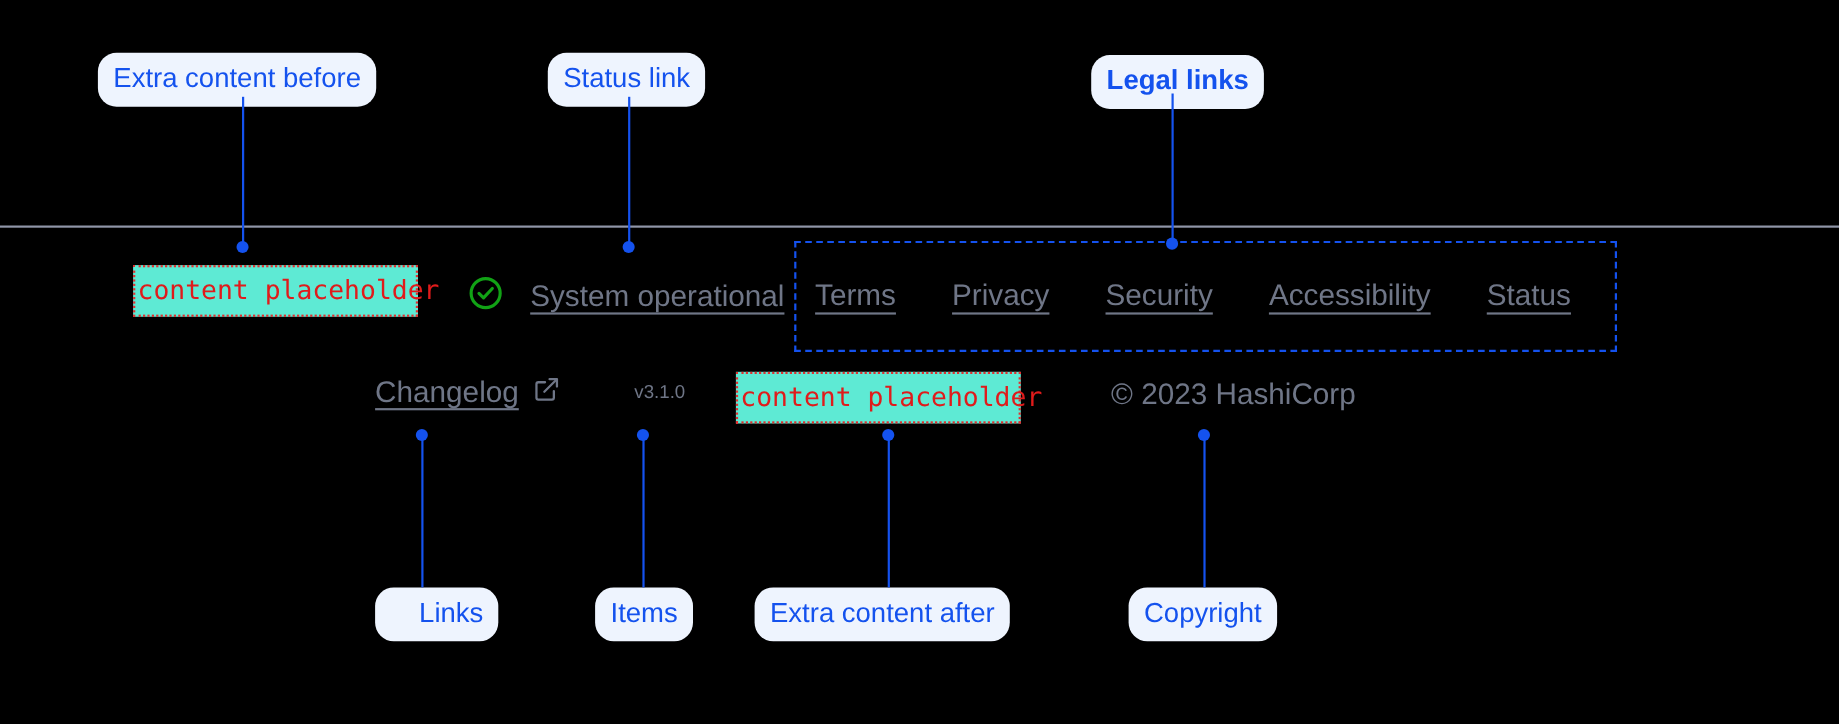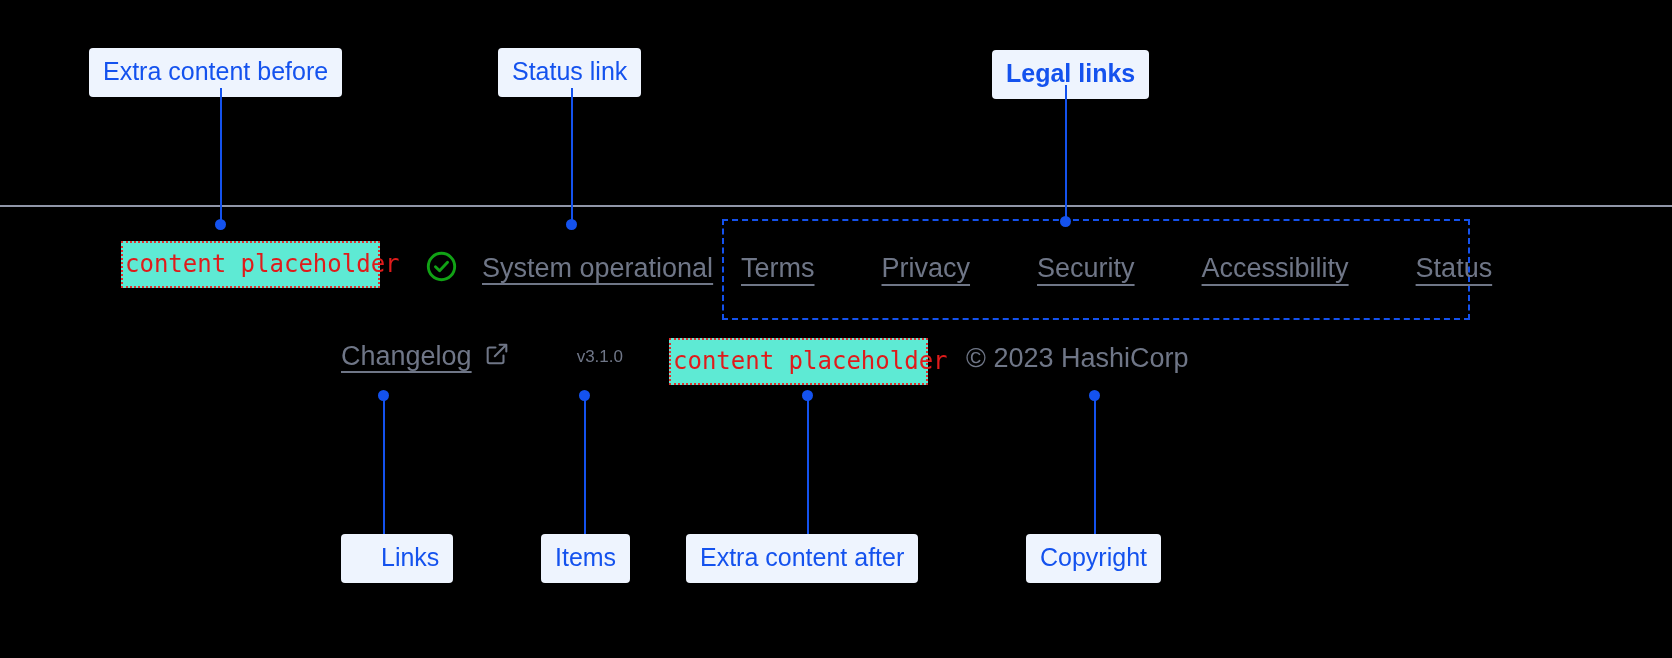--- a/index.html
+++ b/index.html
@@ -16,21 +16,21 @@
     font-family: "Liberation Sans", sans-serif;
   }
 
   
   .callout {
     position: absolute;
     background: #eef4fe;
     color: #1452ee;
     font-size: 25px;
     line-height: 1;
-    border-radius: 4px;
+    border-radius: 17px;
     padding: 11px 14px 13px 14px;
     white-space: nowrap;
     font-family: "Liberation Sans", sans-serif;
   }
   .leader {
     position: absolute;
     width: 2px;
     background: #1452ee;
   }
   .dot {
@@ -84,21 +84,21 @@
   .legal-box {
     position: absolute;
     border: 2px dashed #1452ee;
     display: flex;
     align-items: center;
   }
   .legal-links {
     position: absolute;
     display: flex;
     align-items: center;
-    gap: 67px;
+    gap: 51px;
     white-space: nowrap;
   }
   .legal-links a {
     color: #6f7687;
     font-size: 27px;
     line-height: 1;
     text-decoration: underline;
     text-underline-offset: 7px;
     text-decoration-thickness: 2px;
     white-space: nowrap;
@@ -126,21 +126,21 @@
     text-decoration-thickness: 2px;
   }
   .version {
     color: #6f7687;
     font-size: 17px;
     line-height: 1;
     margin-left: 67px;
   }
   .copyright {
     position: absolute;
-    left: 966px;
+    left: 1010px;
     top: 345px;
     color: #6f7687;
     font-size: 27px;
     line-height: 1;
     white-space: nowrap;
   }
 </style>
 </head>
 <body>
 

